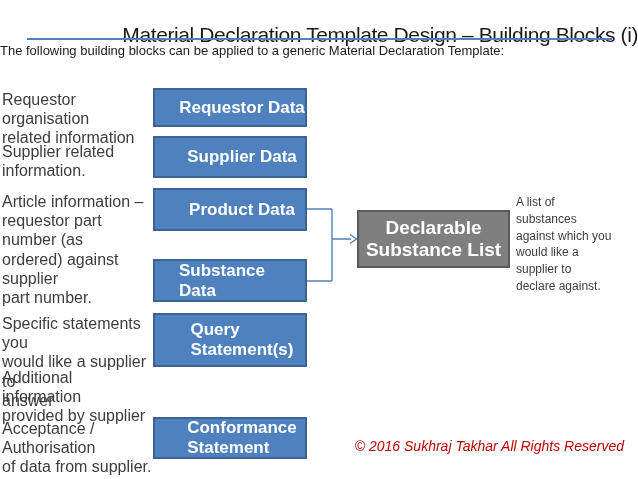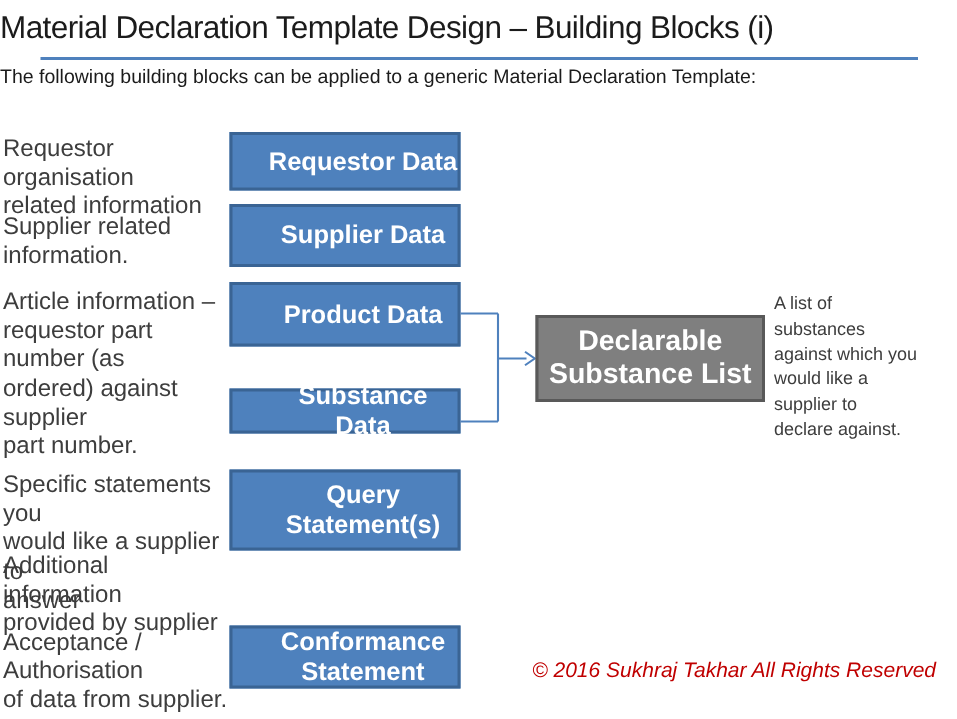--- a/index.html
+++ b/index.html
@@ -1,40 +1,40 @@
 <!DOCTYPE html>
 <html><head>
 <meta charset="utf-8">
 <style>
   html,body{margin:0;padding:0;background:#ffffff;}
   .slide{
     position:relative;width:638px;height:479px;background:#ffffff;
     font-family:"Liberation Sans",sans-serif;overflow:hidden;
   }
   .title{
-    position:absolute;top:7px;left:0;width:100%;text-align:left;
+    position:absolute;top:23px;left:0;width:100%;text-align:right;
     font-size:21px;letter-spacing:-0.4px;color:#1b1b1b;white-space:nowrap;
   }
   .title-underline{
     position:absolute;top:38px;left:27px;width:585px;height:2px;background:#4f81bd;
   }
   .subtitle{
     position:absolute;top:43px;left:0;width:100%;text-align:left;
     font-size:13px;color:#1b1b1b;white-space:nowrap;
   }
   .note{
     position:absolute;left:2px;width:152px;font-size:16px;line-height:1.2;
     color:#3d3d3d;white-space:pre-line;
   }
   .block{
     position:absolute;left:153px;width:154px;box-sizing:border-box;
     background:#4e81bd;border:2px solid #3a6494;color:#ffffff;
     font-weight:bold;font-size:17px;line-height:1.15;
     display:flex;align-items:center;justify-content:center;
-    text-align:center;white-space:pre-line;padding-left:24px;
+    white-space:pre-line;padding-left:24px;
   }
   .dsl-box{
     position:absolute;left:357px;top:210px;width:153px;height:58px;box-sizing:border-box;
     background:#7f7f7f;border:2px solid #595959;color:#ffffff;
     font-weight:bold;font-size:19px;line-height:1.15;
     display:flex;align-items:center;justify-content:center;
     text-align:center;white-space:pre-line;
   }
   .dsl-note{
     position:absolute;left:516px;top:194px;width:118px;font-size:12px;
@@ -67,21 +67,21 @@
 would like a supplier to
 answer</div>
   <div class="note" style="top:368px">Additional information
 provided by supplier</div>
   <div class="note" style="top:419px">Acceptance / Authorisation
 of data from supplier.</div>
 
   <div class="block" style="top:88px;height:39px">Requestor Data</div>
   <div class="block" style="top:136px;height:42px">Supplier Data</div>
   <div class="block" style="top:188px;height:43px">Product Data</div>
-  <div class="block" style="top:259px;height:30px">Substance Data</div>
+  <div class="block" style="top:259px;height:43px">Substance Data</div>
   <div class="block" style="top:313px;height:54px">Query
 Statement(s)</div>
   <div class="block" style="top:417px;height:42px">Conformance
 Statement</div>
 
   <svg class="connectors" width="638" height="479" viewBox="0 0 638 479">
     <path d="M307 209 H332 M307 281 H332 M332 209 V281 M332 239 H351" stroke="#4f81bd" stroke-width="1.4" fill="none"></path>
     <path d="M350 234.5 L356.5 239 L350 243.5" stroke="#4f81bd" stroke-width="1.4" fill="none"></path>
   </svg>
 

